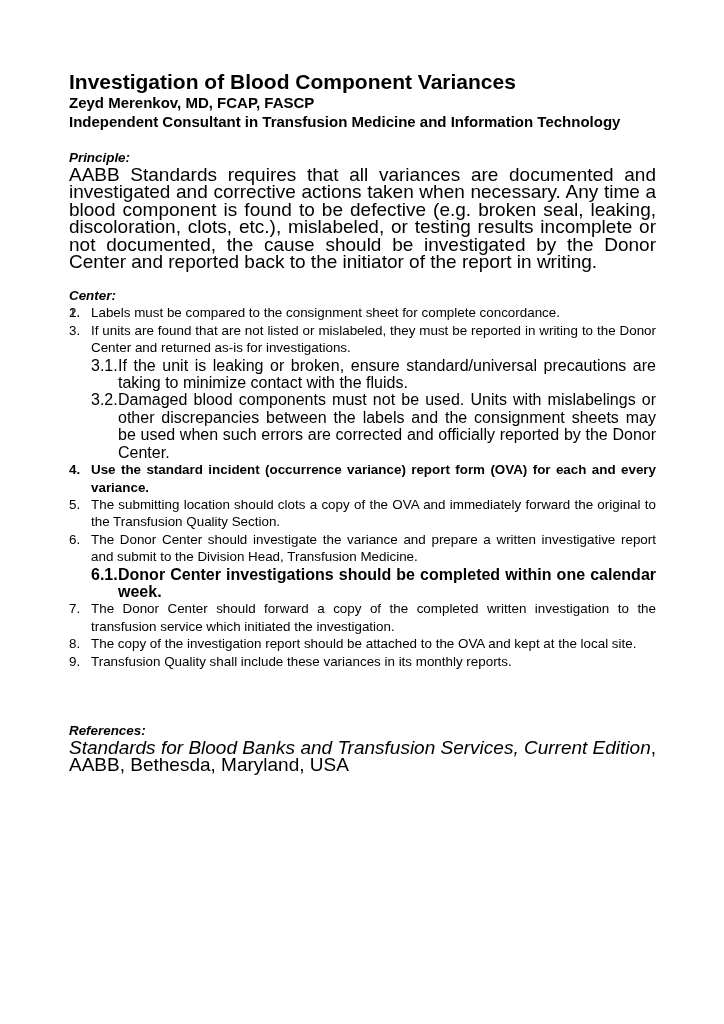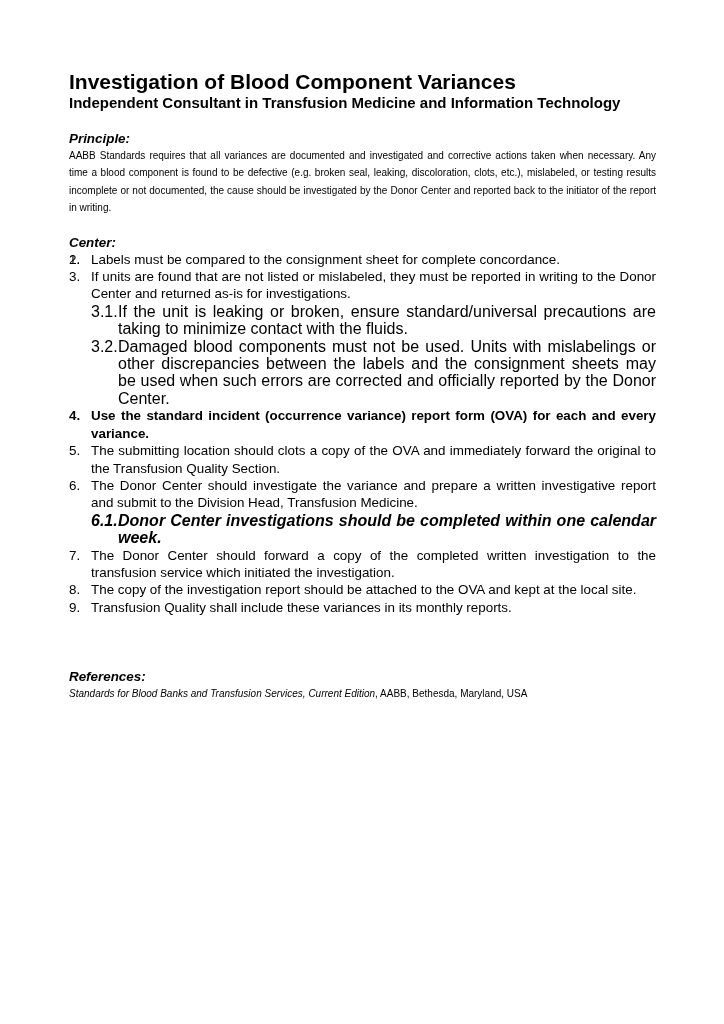--- a/index.html
+++ b/index.html
@@ -2,37 +2,38 @@
 <html><head>
 <meta charset="utf-8">
 <style>
   html, body { margin: 0; padding: 0; background: #ffffff; }
   body { width: 724px; height: 1024px; position: relative; overflow: hidden;
          font-family: "Liberation Sans", sans-serif; color: #000; }
   .page { position: absolute; left: 69px; top: 70px; width: 587px; }
   .title { font-size: 21px; font-weight: bold; line-height: 23px; margin: 0; }
   .subtitle { font-size: 15px; font-weight: bold; line-height: 19px; margin: 0; }
   .section-head { font-size: 13.4px; font-weight: bold; line-height: 17px; margin: 0; font-style: italic; }
-  .para { font-size: 10px; line-height: 17.4px; text-align: justify; margin: 0; }
+  .para { font-size: 19px; line-height: 17.4px; text-align: justify; margin: 0; }
   .gap1 { height: 18px; }
   .gap2 { height: 17px; }
   .gap3 { height: 52px; }
   .item { position: relative; padding-left: 22px; font-size: 13.4px; line-height: 17.4px; text-align: justify; }
   .item .num { position: absolute; left: 0; top: 0; }
   .item.bold { font-weight: bold; }
   .sub { position: relative; padding-left: 49px; font-size: 16px; line-height: 17.4px; text-align: justify; }
   .sub .num { position: absolute; left: 22px; top: 0; }
-  .sub.bold { font-weight: bold; font-style: italic; }
+  .sub.bold { font-weight: bold; }
   .ref i { font-style: italic; }
 </style>
 </head>
 <body>
 
 <div class="page">
   <h1 class="title">Investigation of Blood Component Variances</h1>
+  <div class="subtitle">Zeyd Merenkov, MD, FCAP, FASCP</div>
   <div class="subtitle">Independent Consultant in Transfusion Medicine and Information Technology</div>
 
   <div class="gap1"></div>
 
   <div class="section-head">Principle:</div>
   <p class="para">AABB Standards requires that all variances are documented and investigated and corrective actions taken when necessary.  Any time a blood component is found to be defective (e.g. broken seal, leaking, discoloration, clots, etc.), mislabeled, or testing results incomplete or not documented,  the cause should be investigated by the Donor Center and reported back to the initiator of the report in writing.</p>
 
   <div class="gap2"></div>
 
   <div class="section-head">Center:</div>

